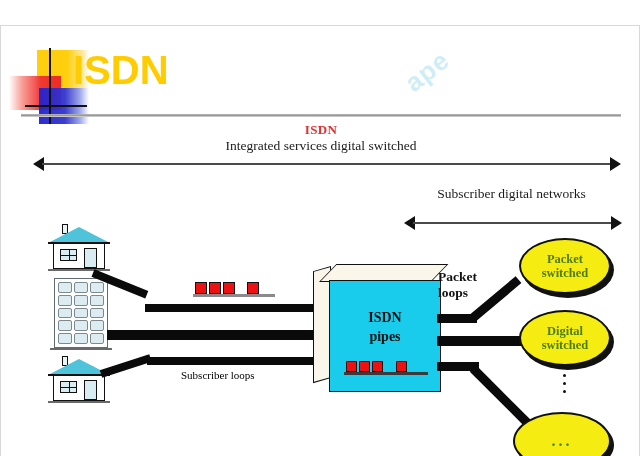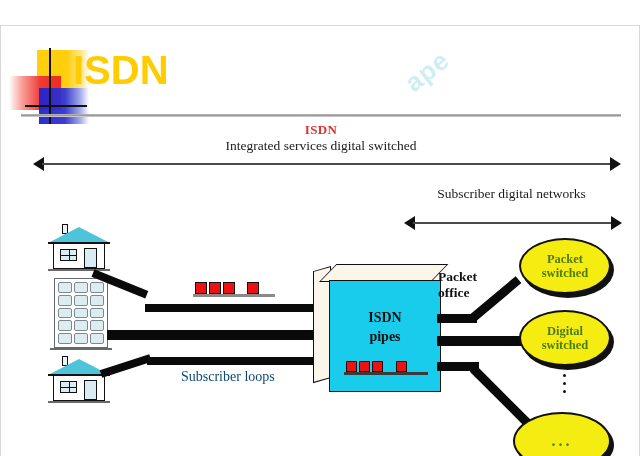--- a/index.html
+++ b/index.html
@@ -279,22 +279,22 @@
     font-weight: bold;
     font-size: 13.5px;
     color: #111;
     line-height: 1.15;
     text-align: left;
     white-space: nowrap;
   }
 
   .subscriber-label {
     position: absolute;
-    font-size: 14px;
-    color: #0c4a6e;
+    font-size: 11px;
+    color: #000000;
     white-space: nowrap;
   }
 
   
   .blob {
     position: absolute;
     border-radius: 50%;
     background: #f5ec12;
     border: 2px solid #111;
     box-shadow: 3px 4px 0 #111;
@@ -431,21 +431,21 @@
         <div class="pk" style="left:2px;"></div>
         <div class="pk" style="left:15px;"></div>
         <div class="pk" style="left:28px;"></div>
         <div class="pk" style="left:52px;"></div>
       </div>
     </div>
   </div>
 
   <div class="digital-pipes-label" style="left:437px; top:243px;">
     <span>Packet</span><br>
-    <span>office</span>
+    <span>loops</span>
   </div>
 
   <div class="pipe" style="left:436px; top:288px; width:40px; height:9px;"></div>
   <div class="pipe diag" style="left:470px; top:289px; width:62px; height:9px; transform: rotate(-40deg);"></div>
 
   <div class="pipe" style="left:436px; top:310px; width:88px; height:10px;"></div>
 
   <div class="pipe" style="left:436px; top:336px; width:42px; height:9px;"></div>
   <div class="pipe diag" style="left:472px; top:338px; width:88px; height:9px; transform: rotate(45deg);"></div>
 

